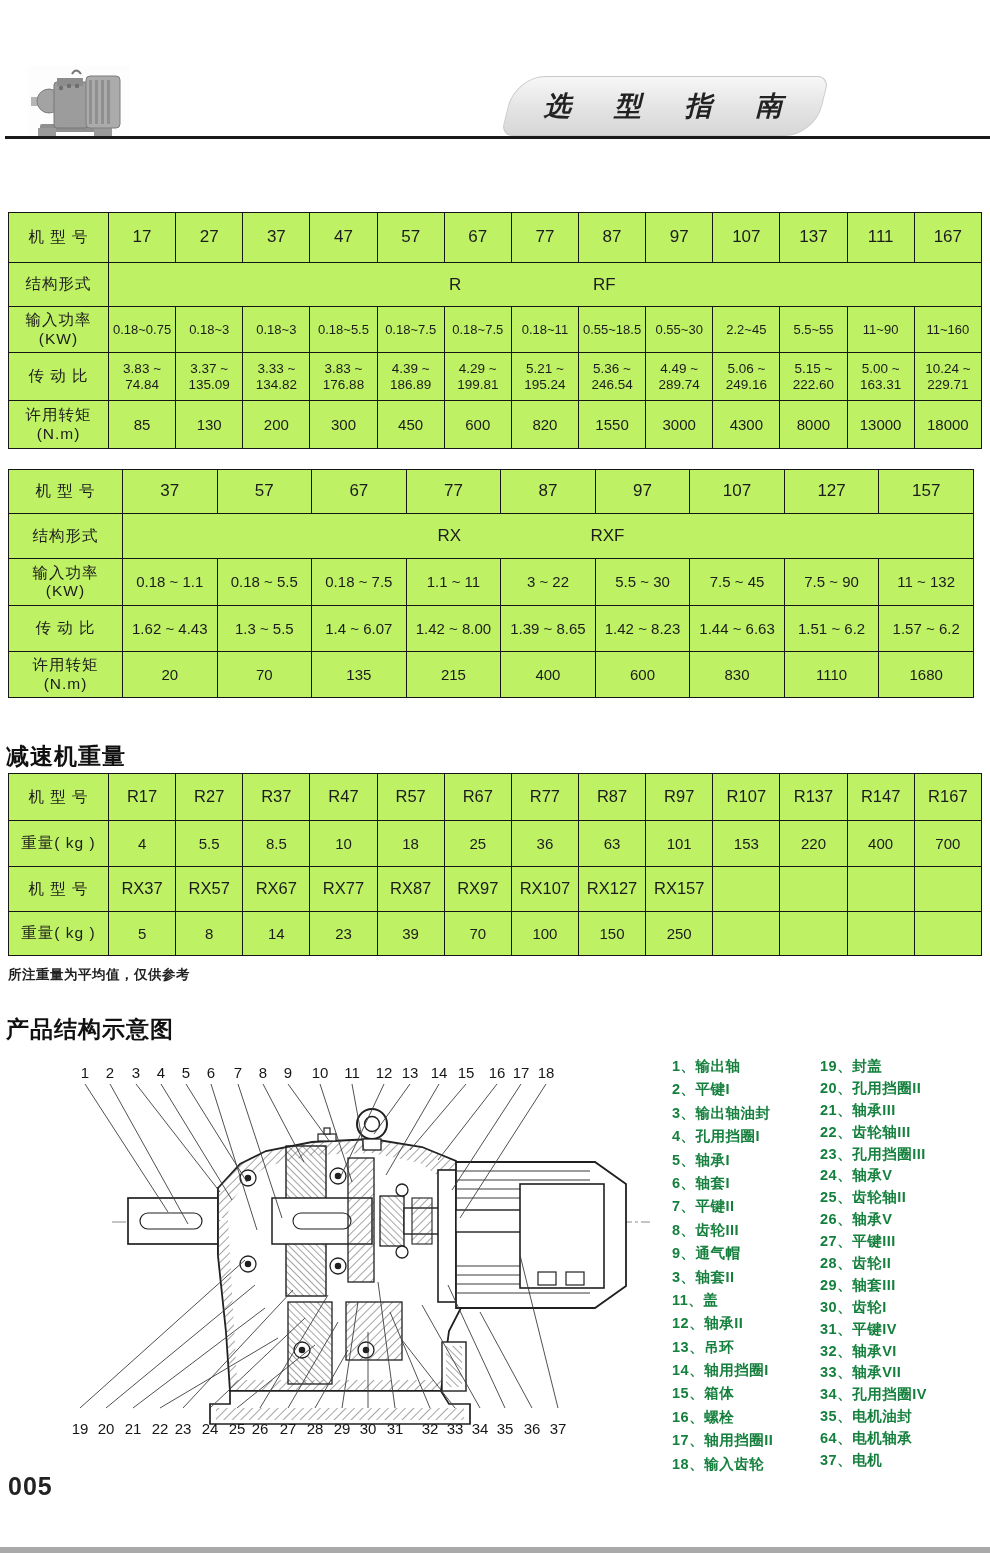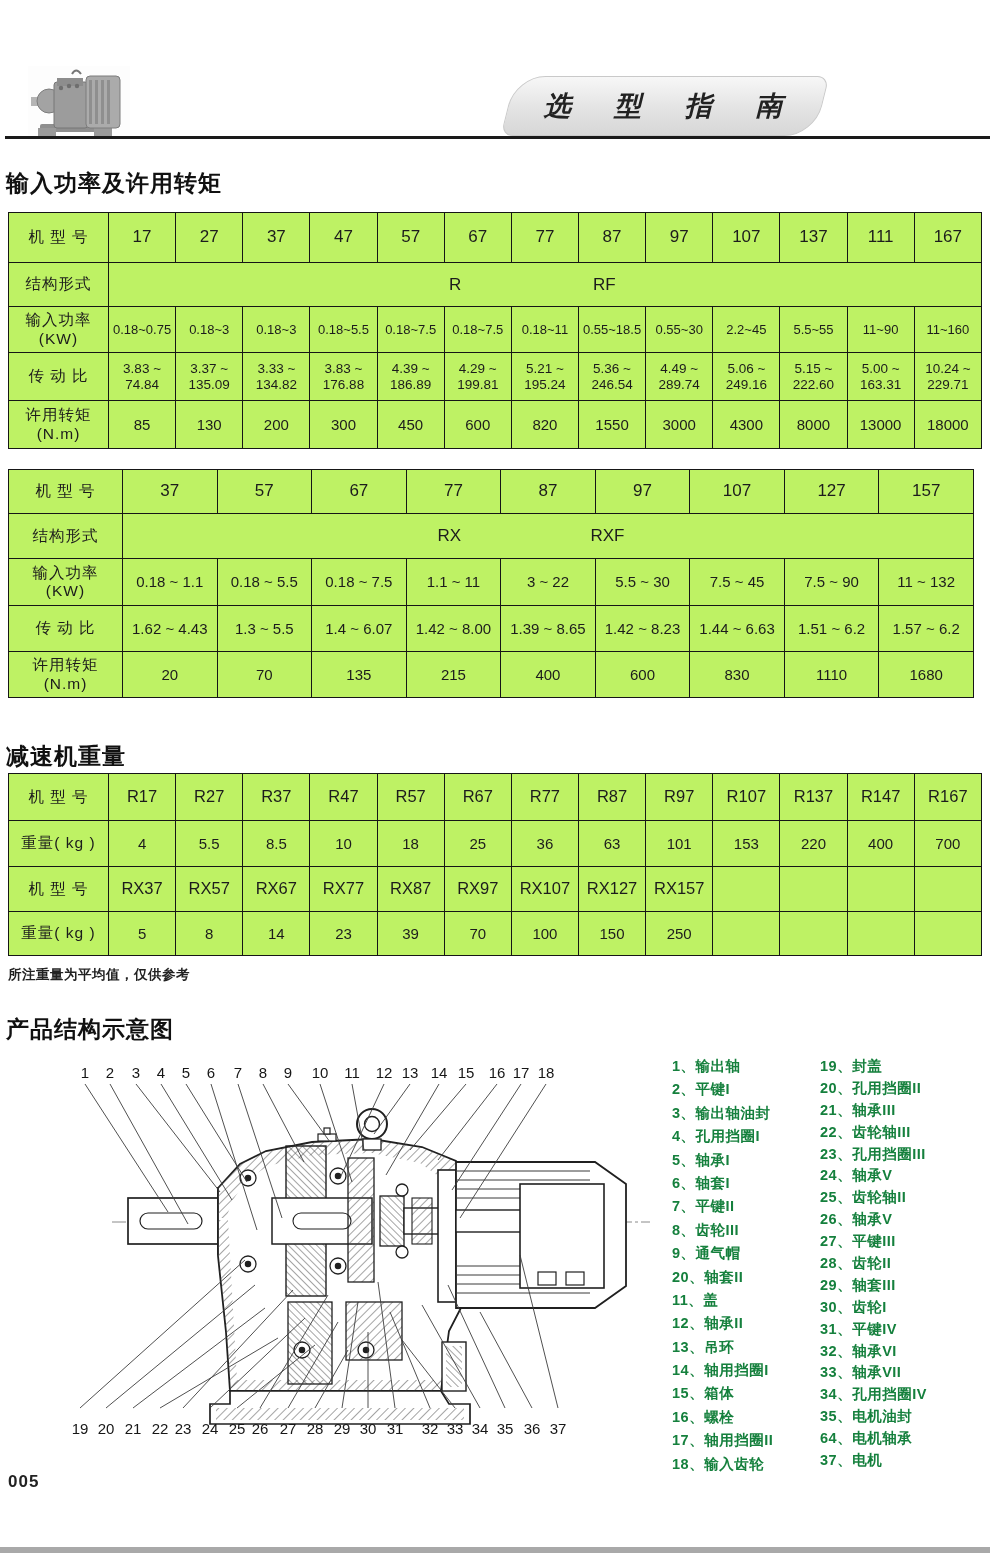--- a/index.html
+++ b/index.html
@@ -48,21 +48,21 @@
   .callout-num{font-size:15px;fill:#161616;font-family:"Liberation Sans","DejaVu Sans",sans-serif;}
 
   
   .parts-col{position:absolute;top:1057px;}
   #parts-left{left:672px;width:150px;}
   #parts-right{left:820px;width:168px;}
   .part-item{white-space:nowrap;font-size:14.5px;color:#15803d;font-weight:bold;letter-spacing:.5px;}
   #parts-left .part-item{height:23.4px;}
   #parts-right .part-item{height:21.9px;}
 
-  .page-number{position:absolute;left:8px;top:1472px;font-size:17px;font-weight:bold;color:#222;letter-spacing:1px;}
+  .page-number{position:absolute;left:8px;top:1472px;font-size:25px;font-weight:bold;color:#222;letter-spacing:1px;}
   .bottom-bar{position:absolute;left:0;top:1547px;width:990px;height:6px;background:#a9a9a9;}
 </style>
 </head>
 <body>
 
 <div id="page">
 
   <svg class="photo" width="102" height="74" viewBox="0 0 102 74">
     <rect x="0" y="0" width="102" height="74" fill="#fdfdfd"></rect>
     <rect x="12" y="58" width="72" height="8" rx="2" fill="#8f8f8f"></rect>
@@ -81,21 +81,20 @@
     <rect x="73" y="14" width="3" height="44" fill="#8f8f8f"></rect>
       <rect x="79" y="14" width="3" height="44" fill="#8f8f8f"></rect>
     <path d="M44,8 q4,-7 9,0" fill="none" stroke="#777" stroke-width="2"></path>
   </svg>
 
   <div class="banner">
     <div class="banner-inner">选 型 指 南</div>
   </div>
   <div class="header-rule"></div>
 
-  <div class="sec" id="sec1">输入功率及许用转矩</div>
   <div class="sec" id="sec2">减速机重量</div>
   <div class="sec" id="sec3">产品结构示意图</div>
 
   <table class="dtable" id="table-r">
       <colgroup>
         <col style="width:100px">
         <col>
         <col>
         <col>
         <col>
@@ -515,21 +514,21 @@
   <div class="parts-col" id="parts-left">
       <div class="part-item">1、输出轴</div>
       <div class="part-item">2、平键I</div>
       <div class="part-item">3、输出轴油封</div>
       <div class="part-item">4、孔用挡圈I</div>
       <div class="part-item">5、轴承I</div>
       <div class="part-item">6、轴套I</div>
       <div class="part-item">7、平键II</div>
       <div class="part-item">8、齿轮III</div>
       <div class="part-item">9、通气帽</div>
-      <div class="part-item">20、轴套II</div>
+      <div class="part-item">3、轴套II</div>
       <div class="part-item">11、盖</div>
       <div class="part-item">12、轴承II</div>
       <div class="part-item">13、吊环</div>
       <div class="part-item">14、轴用挡圈I</div>
       <div class="part-item">15、箱体</div>
       <div class="part-item">16、螺栓</div>
       <div class="part-item">17、轴用挡圈II</div>
       <div class="part-item">18、输入齿轮</div>
     </div>
   <div class="parts-col" id="parts-right">

